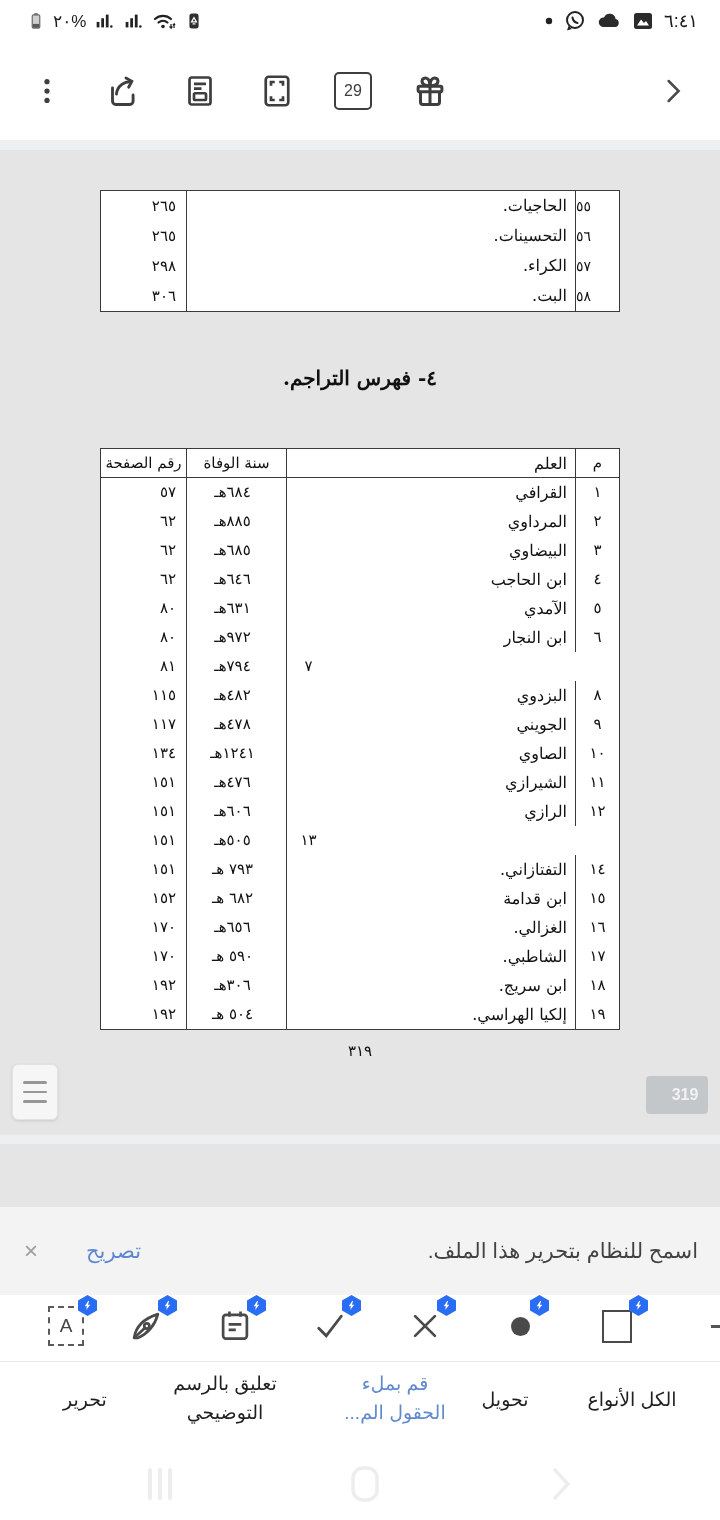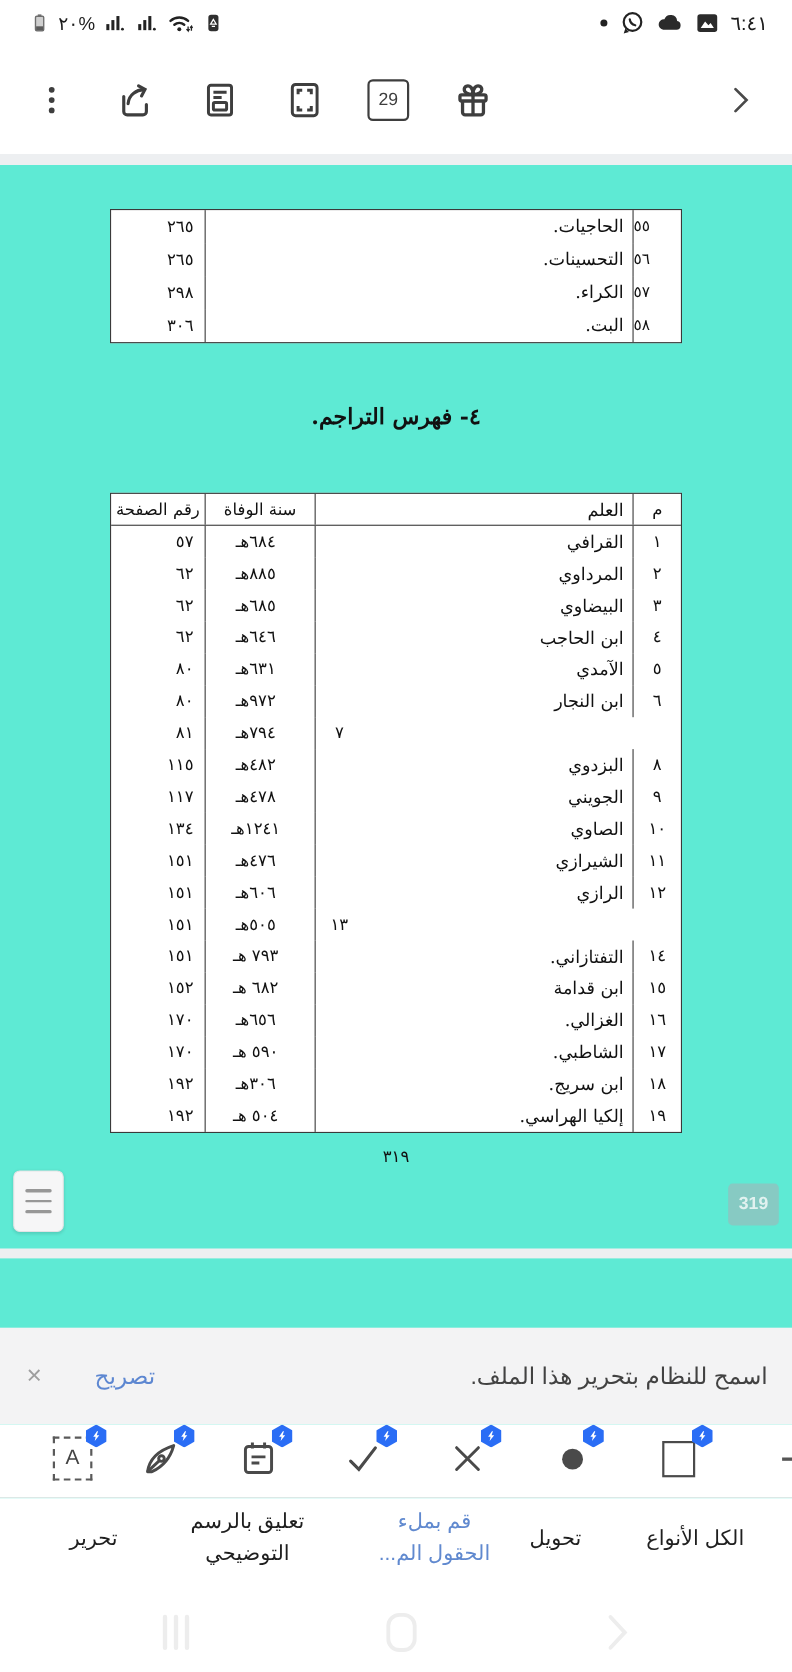--- a/index.html
+++ b/index.html
@@ -14,21 +14,21 @@
   .sb-time{font-size:18px;color:#1c1c1c;}
 
   
   .top-toolbar{position:absolute;left:0;top:42px;width:720px;height:98px;background:#fff;}
   .tt-icon{position:absolute;top:26px;width:46px;height:46px;display:flex;align-items:center;justify-content:center;}
   .cal-box{width:34px;height:34px;border:2.5px solid #3e3e3e;border-radius:5px;display:flex;align-items:center;justify-content:center;font-size:16px;color:#3e3e3e;font-weight:normal;}
 
   .divider-strip{position:absolute;left:0;width:720px;background:#edeff1;}
 
   
-  .doc{position:absolute;left:0;top:150px;width:720px;height:1241px;background:#5eead4;color:#111;
+  .doc{position:absolute;left:0;top:150px;width:720px;height:1241px;background:#e5e5e5;color:#111;
        font-family:"DejaVu Serif",serif;}
   .tbl{position:absolute;border:1.5px solid #3a3a3a;background:#fff;box-sizing:border-box;}
   .trow{display:flex;box-sizing:border-box;}
   .cell{box-sizing:border-box;overflow:hidden;white-space:nowrap;}
   .bl{border-left:1px solid #3a3a3a;}
   .t1{left:100px;top:40px;width:520px;}
   .t1 .trow{height:30px;line-height:30px;}
   .t1 .pg{width:85px;text-align:right;padding-left:4px;padding-right:10px;font-size:15px;}
   .t1 .en{flex:1;direction:rtl;text-align:right;padding-right:8px;font-size:16px;}
   .t1 .no{width:44px;text-align:left;font-size:14px;}
@@ -48,21 +48,21 @@
 
   .doc-pagenum{position:absolute;left:0;top:892px;width:720px;text-align:center;font-size:15px;}
 
   
   .thumb-btn{position:absolute;left:12px;top:1064px;width:44px;height:54px;background:#f6f6f7;
              border:1px solid #e3e3e5;border-radius:6px;box-shadow:0 1px 3px rgba(0,0,0,.12);
              display:flex;flex-direction:column;align-items:center;justify-content:center;gap:7px;}
   .thumb-btn span{display:block;width:24px;height:2.5px;background:#979797;border-radius:2px;}
   .page-badge{position:absolute;right:12px;top:1076px;width:46px;height:38px;background:rgba(170,175,180,.55);
               border-radius:4px;display:flex;align-items:center;justify-content:center;
-              color:rgba(255,255,255,.75);font-size:16px;font-weight:bold;}
+              color:rgba(255,255,255,.75);font-size:16px;font-weight:bold;padding-left:16px;}
 
   
   .perm{position:absolute;left:0;top:1207px;width:720px;height:88px;background:#f3f3f4;
         display:flex;flex-direction:row-reverse;align-items:center;}
   .perm-msg{direction:rtl;color:#424242;font-size:21px;margin-right:22px;flex:1;text-align:right;}
   .perm-action{color:#5d87d1;font-size:21px;margin-left:40px;direction:rtl;}
   .perm-close{color:#9e9e9e;font-size:24px;margin-left:16px;width:30px;text-align:center;line-height:30px;}
 
   
   .tools{position:absolute;left:0;top:1295px;width:720px;height:66px;background:#fff;}

